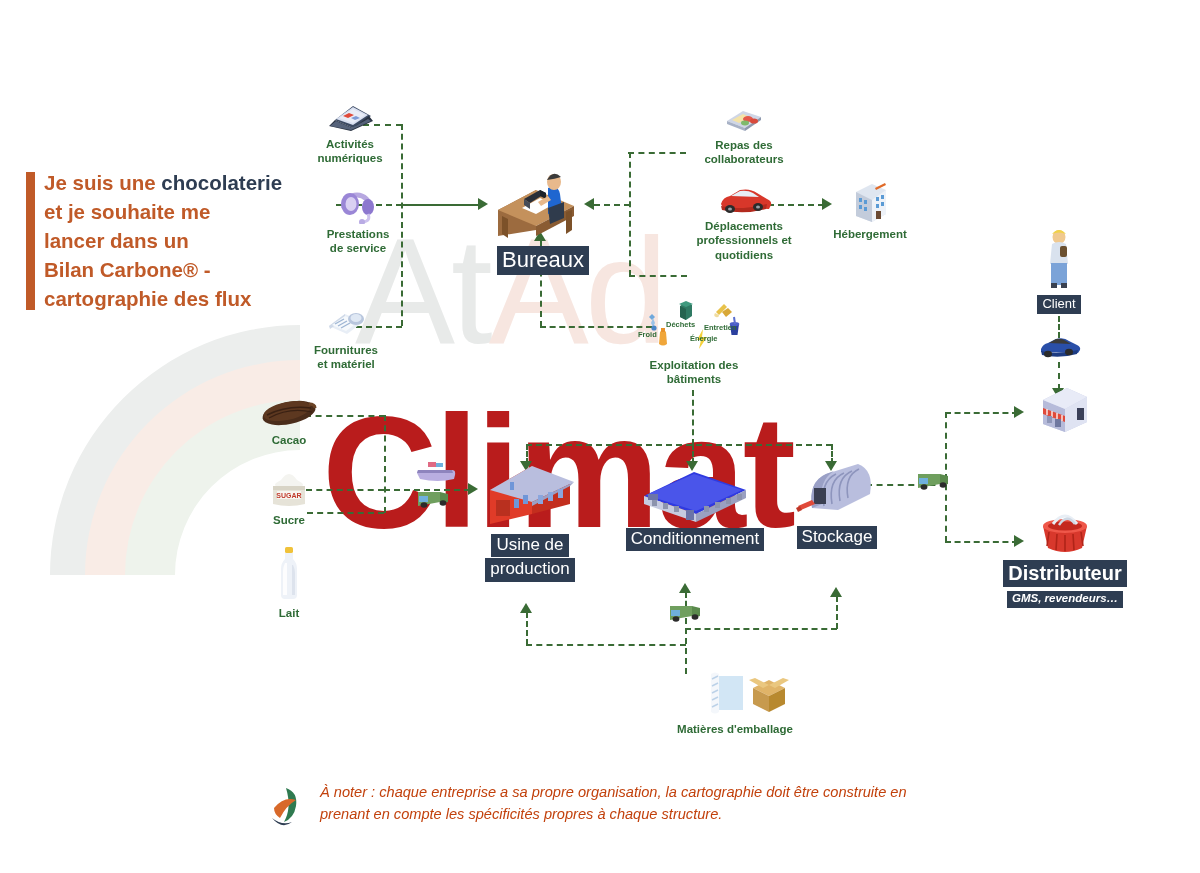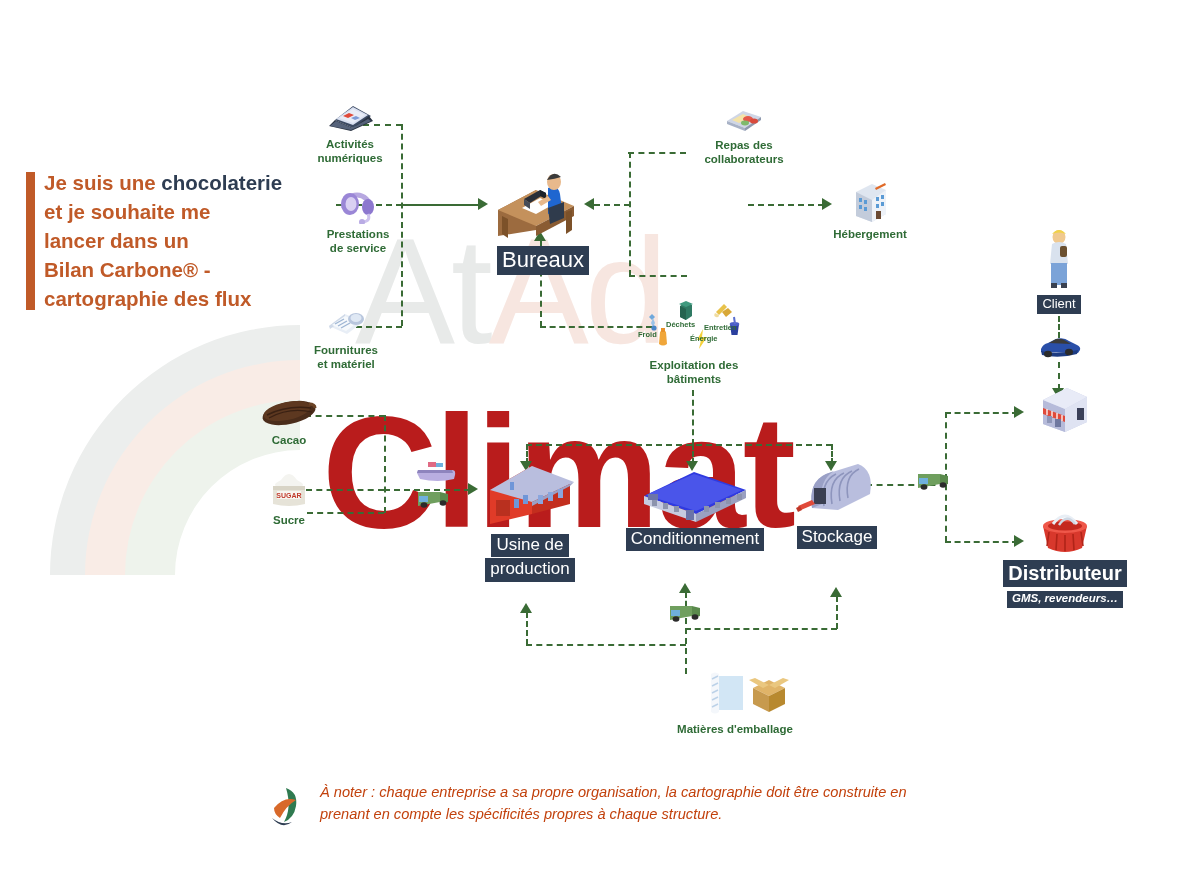--- a/index.html
+++ b/index.html
@@ -207,20 +207,36 @@
       <ellipse cx="25" cy="16" rx="5" ry="3" fill="#e4584a"></ellipse>
       <ellipse cx="31" cy="18" rx="4" ry="2.6" fill="#d94a3c"></ellipse>
       <ellipse cx="22" cy="20" rx="4" ry="2.4" fill="#7fb96b"></ellipse>
     </svg>
     <div class="lbl-green">
       <span>Repas des</span><br>
       <span>collaborateurs</span>
     </div>
   </div>
 
+  <div class="node" style="left:686px;top:182px;width:116px;">
+    <svg class="ic" width="58" height="34" viewBox="0 0 58 34">
+      <path d="M6 22 q2 -7 9 -8 l10 -6 q10 -2 17 3 l10 6 q5 2 4 6 l-2 4 -46 -1z" fill="#d8372a"></path>
+      <path d="M16 14 l9 -5 q8 -1 13 2 l6 4 z" fill="#e8eef5"></path>
+      <path d="M6 24 q18 5 46 -2 l-1 5 q-22 6 -44 1z" fill="#b32a1e"></path>
+      <ellipse cx="15" cy="27" rx="5" ry="4" fill="#2b2b2b"></ellipse>
+      <ellipse cx="43" cy="25" rx="5" ry="4" fill="#2b2b2b"></ellipse>
+      <ellipse cx="15" cy="27" rx="2" ry="1.6" fill="#9aa0a8"></ellipse>
+      <ellipse cx="43" cy="25" rx="2" ry="1.6" fill="#9aa0a8"></ellipse>
+    </svg>
+    <div class="lbl-green">
+      <span>Déplacements</span><br>
+      <span>professionnels et</span><br>
+      <span>quotidiens</span>
+    </div>
+  </div>
 
   <div class="node" style="left:820px;top:178px;width:100px;">
     <svg class="ic" width="48" height="46" viewBox="0 0 48 46">
       <polygon points="10,14 26,6 40,12 40,36 26,44 10,38" fill="#dfe6f0"></polygon>
       <polygon points="10,14 26,22 26,44 10,38" fill="#c3ccdb"></polygon>
       <polygon points="26,22 40,12 40,36 26,44" fill="#eef2f8"></polygon>
       <g fill="#5b9bd5">
         <rect x="13" y="20" width="3" height="4"></rect>
           <rect x="18" y="22" width="3" height="4"></rect>
         <rect x="13" y="27" width="3" height="4"></rect>
@@ -295,20 +311,29 @@
     <svg class="ic" width="60" height="44" viewBox="0 0 60 44">
       <path d="M22 14 q8 -12 16 0 l5 3 q2 2 0 3 l-26 0 q-2 -1 0 -3z" fill="#f4f4f0"></path>
       <path d="M14 20 h32 v18 q-16 4 -32 0z" fill="#e6e3d8"></path>
       <path d="M14 20 h32 v4 h-32z" fill="#d8d4c6"></path>
       <rect x="18" y="25" width="24" height="8" fill="#f7f6f1"></rect>
       <text x="30" y="31.5" font-family="Liberation Sans, sans-serif" font-size="7" font-weight="700" fill="#c0392b" text-anchor="middle">SUGAR</text>
     </svg>
     <div class="lbl-green">Sucre</div>
   </div>
 
+  <div class="node" style="left:249px;top:545px;width:80px;">
+    <svg class="ic" width="30" height="58" viewBox="0 0 30 58">
+      <rect x="11" y="2" width="8" height="6" rx="1.6" fill="#f0c23a"></rect>
+      <path d="M11 8 h8 v6 q4 4 4 10 v26 q0 4 -4 4 h-8 q-4 0 -4 -4 v-26 q0 -6 4 -10z" fill="#eef2f8"></path>
+      <path d="M11 18 q-2 4 -2 8 v24 h4 v-32z" fill="#ffffff" opacity=".85"></path>
+      <path d="M19 20 q2 4 2 8 v22 h-3 v-30z" fill="#d6dde8" opacity=".7"></path>
+    </svg>
+    <div class="lbl-green">Lait</div>
+  </div>
 
   <div class="node" style="left:400px;top:458px;width:70px;">
     <svg width="50" height="24" viewBox="0 0 50 24">
       <rect x="18" y="4" width="8" height="5" fill="#e06a84"></rect>
       <rect x="26" y="5" width="7" height="4" fill="#6fb0dd"></rect>
       <path d="M8 12 h34 q4 0 3 5 l-1 4 q-16 4 -34 0 l-3 -6z" fill="#b9aee0"></path>
       <path d="M8 12 h34 l1 3 h-36z" fill="#8e84bd"></path>
     </svg>
     <svg width="50" height="26" viewBox="0 0 50 26" style="margin-top:-2px;">
       <path d="M8 8 h22 v10 l-22 4z" fill="#6f9f5e"></path>

